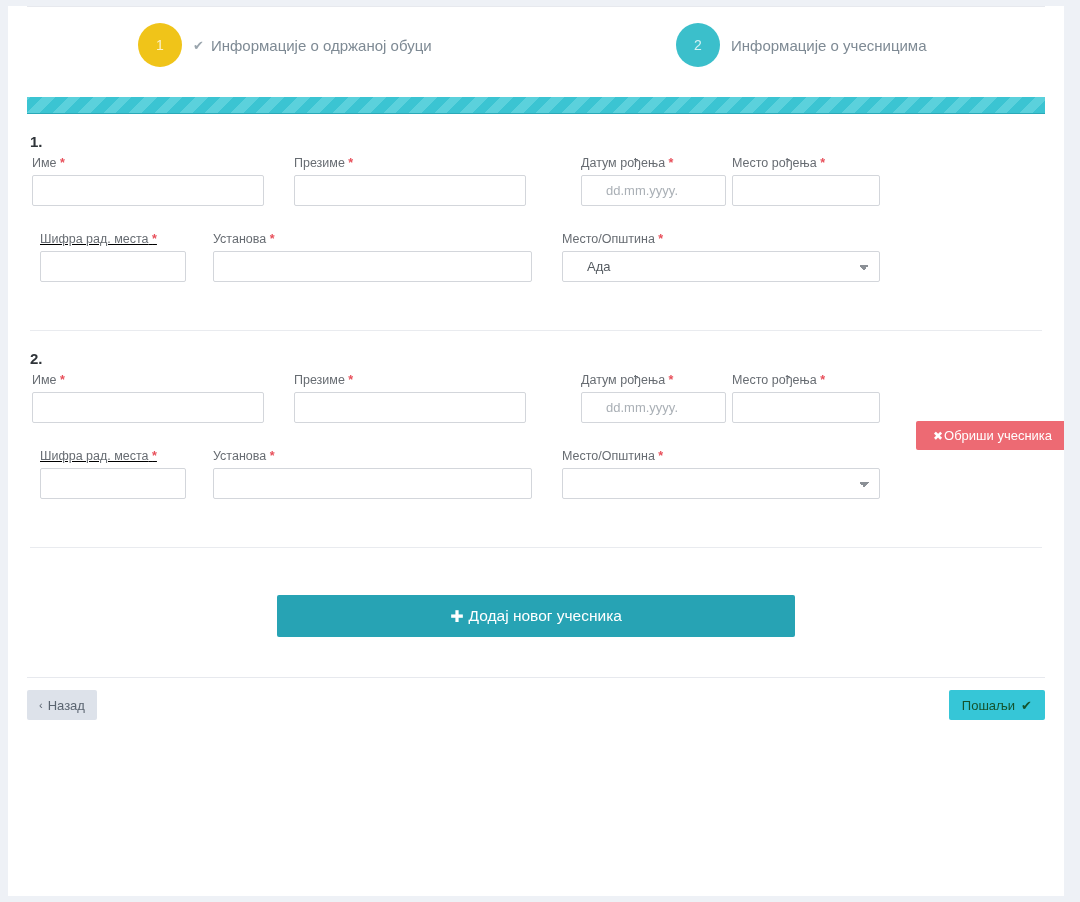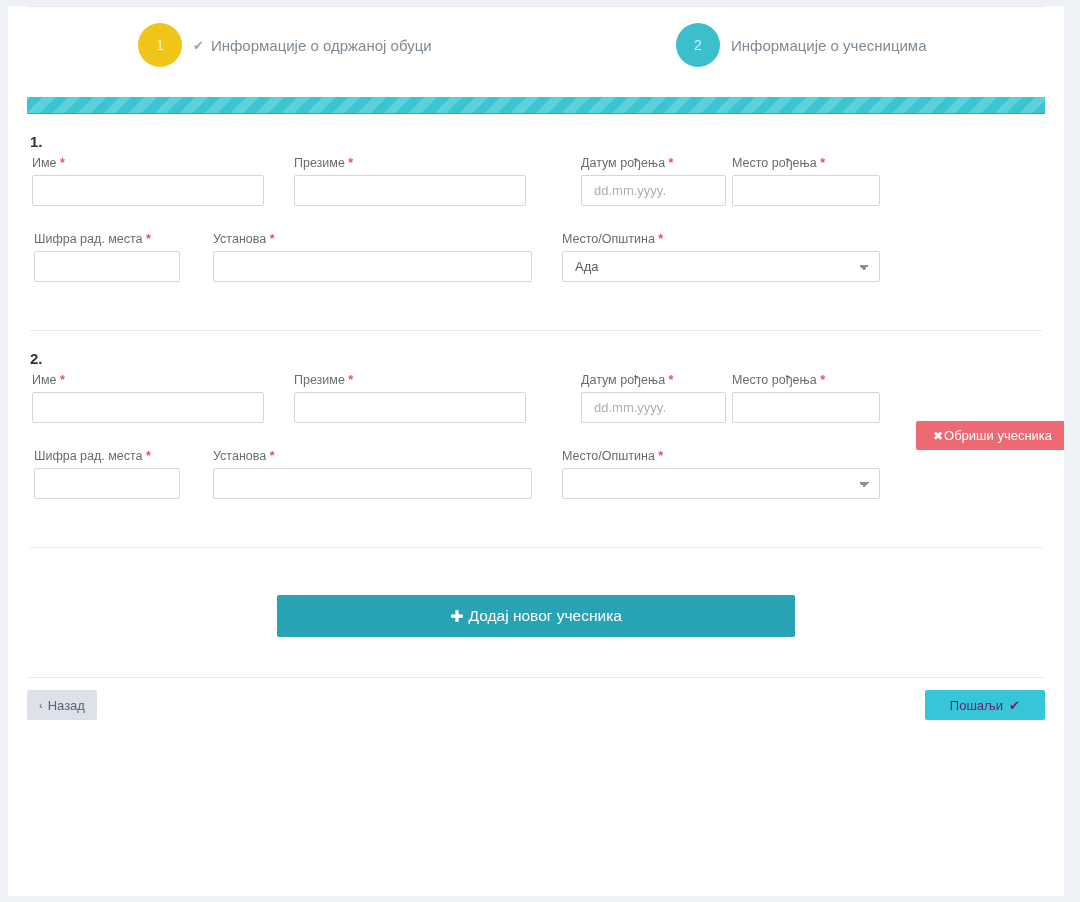--- a/index.html
+++ b/index.html
@@ -140,21 +140,21 @@
   }
   .req { color: #e8505b; font-weight: bold; }
   .field input,
   .field select {
     display: block;
     width: 100%;
     height: 31px;
     border: 1px solid #d3d6db;
     border-radius: 2px;
     background: #fff;
-    padding: 0 12px;
+    padding: 0 24px;
     font-size: 13px;
     color: #555b61;
     font-family: inherit;
     outline: none;
   }
   .field input::placeholder { color: #aab0b6; }
   .field select {
     appearance: none; -webkit-appearance: none;
     padding-right: 26px;
     background-image:
@@ -165,21 +165,21 @@
       calc(100% - 10px) 13px;
     background-size: 5px 5px, 5px 5px;
     background-repeat: no-repeat;
   }
 
   
   .c-ime        { left: 5px;  width: 232px; }
   .c-prezime    { left: 267px; width: 232px; }
   .c-datum      { left: 554px; width: 145px; }
   .c-mesto-rodj { left: 705px; width: 148px; }
-  .c-sifra      { left: 7px;  width: 146px; }
+  .c-sifra      { left: 13px;  width: 146px; text-decoration: underline; }
   .c-ustanova   { left: 186px; width: 319px; }
   .c-opstina    { left: 535px; width: 318px; }
 
   .delete-participant {
     position: absolute;
     left: 889px;
     top: 48px;
     width: 153px;
     height: 29px;
     background: #ed6a73;
@@ -246,25 +246,25 @@
     color: #5a6470;
     font-size: 13px;
     font-family: inherit;
     cursor: pointer;
     display: flex; align-items: center; gap: 5px;
   }
   .btn-submit {
     position: absolute;
     right: 19px; top: 12px;
     height: 30px;
-    padding: 0 25px;
+    padding: 0 13px;
     background: #36c6d7;
     border: 0;
     border-radius: 2px;
-    color: #701a75;
+    color: #14532d;
     font-size: 13px;
     font-family: inherit;
     cursor: pointer;
     display: flex; align-items: center; gap: 6px;
   }
   .chev { font-size: 11px; }
 </style>
 </head>
 <body>
 

